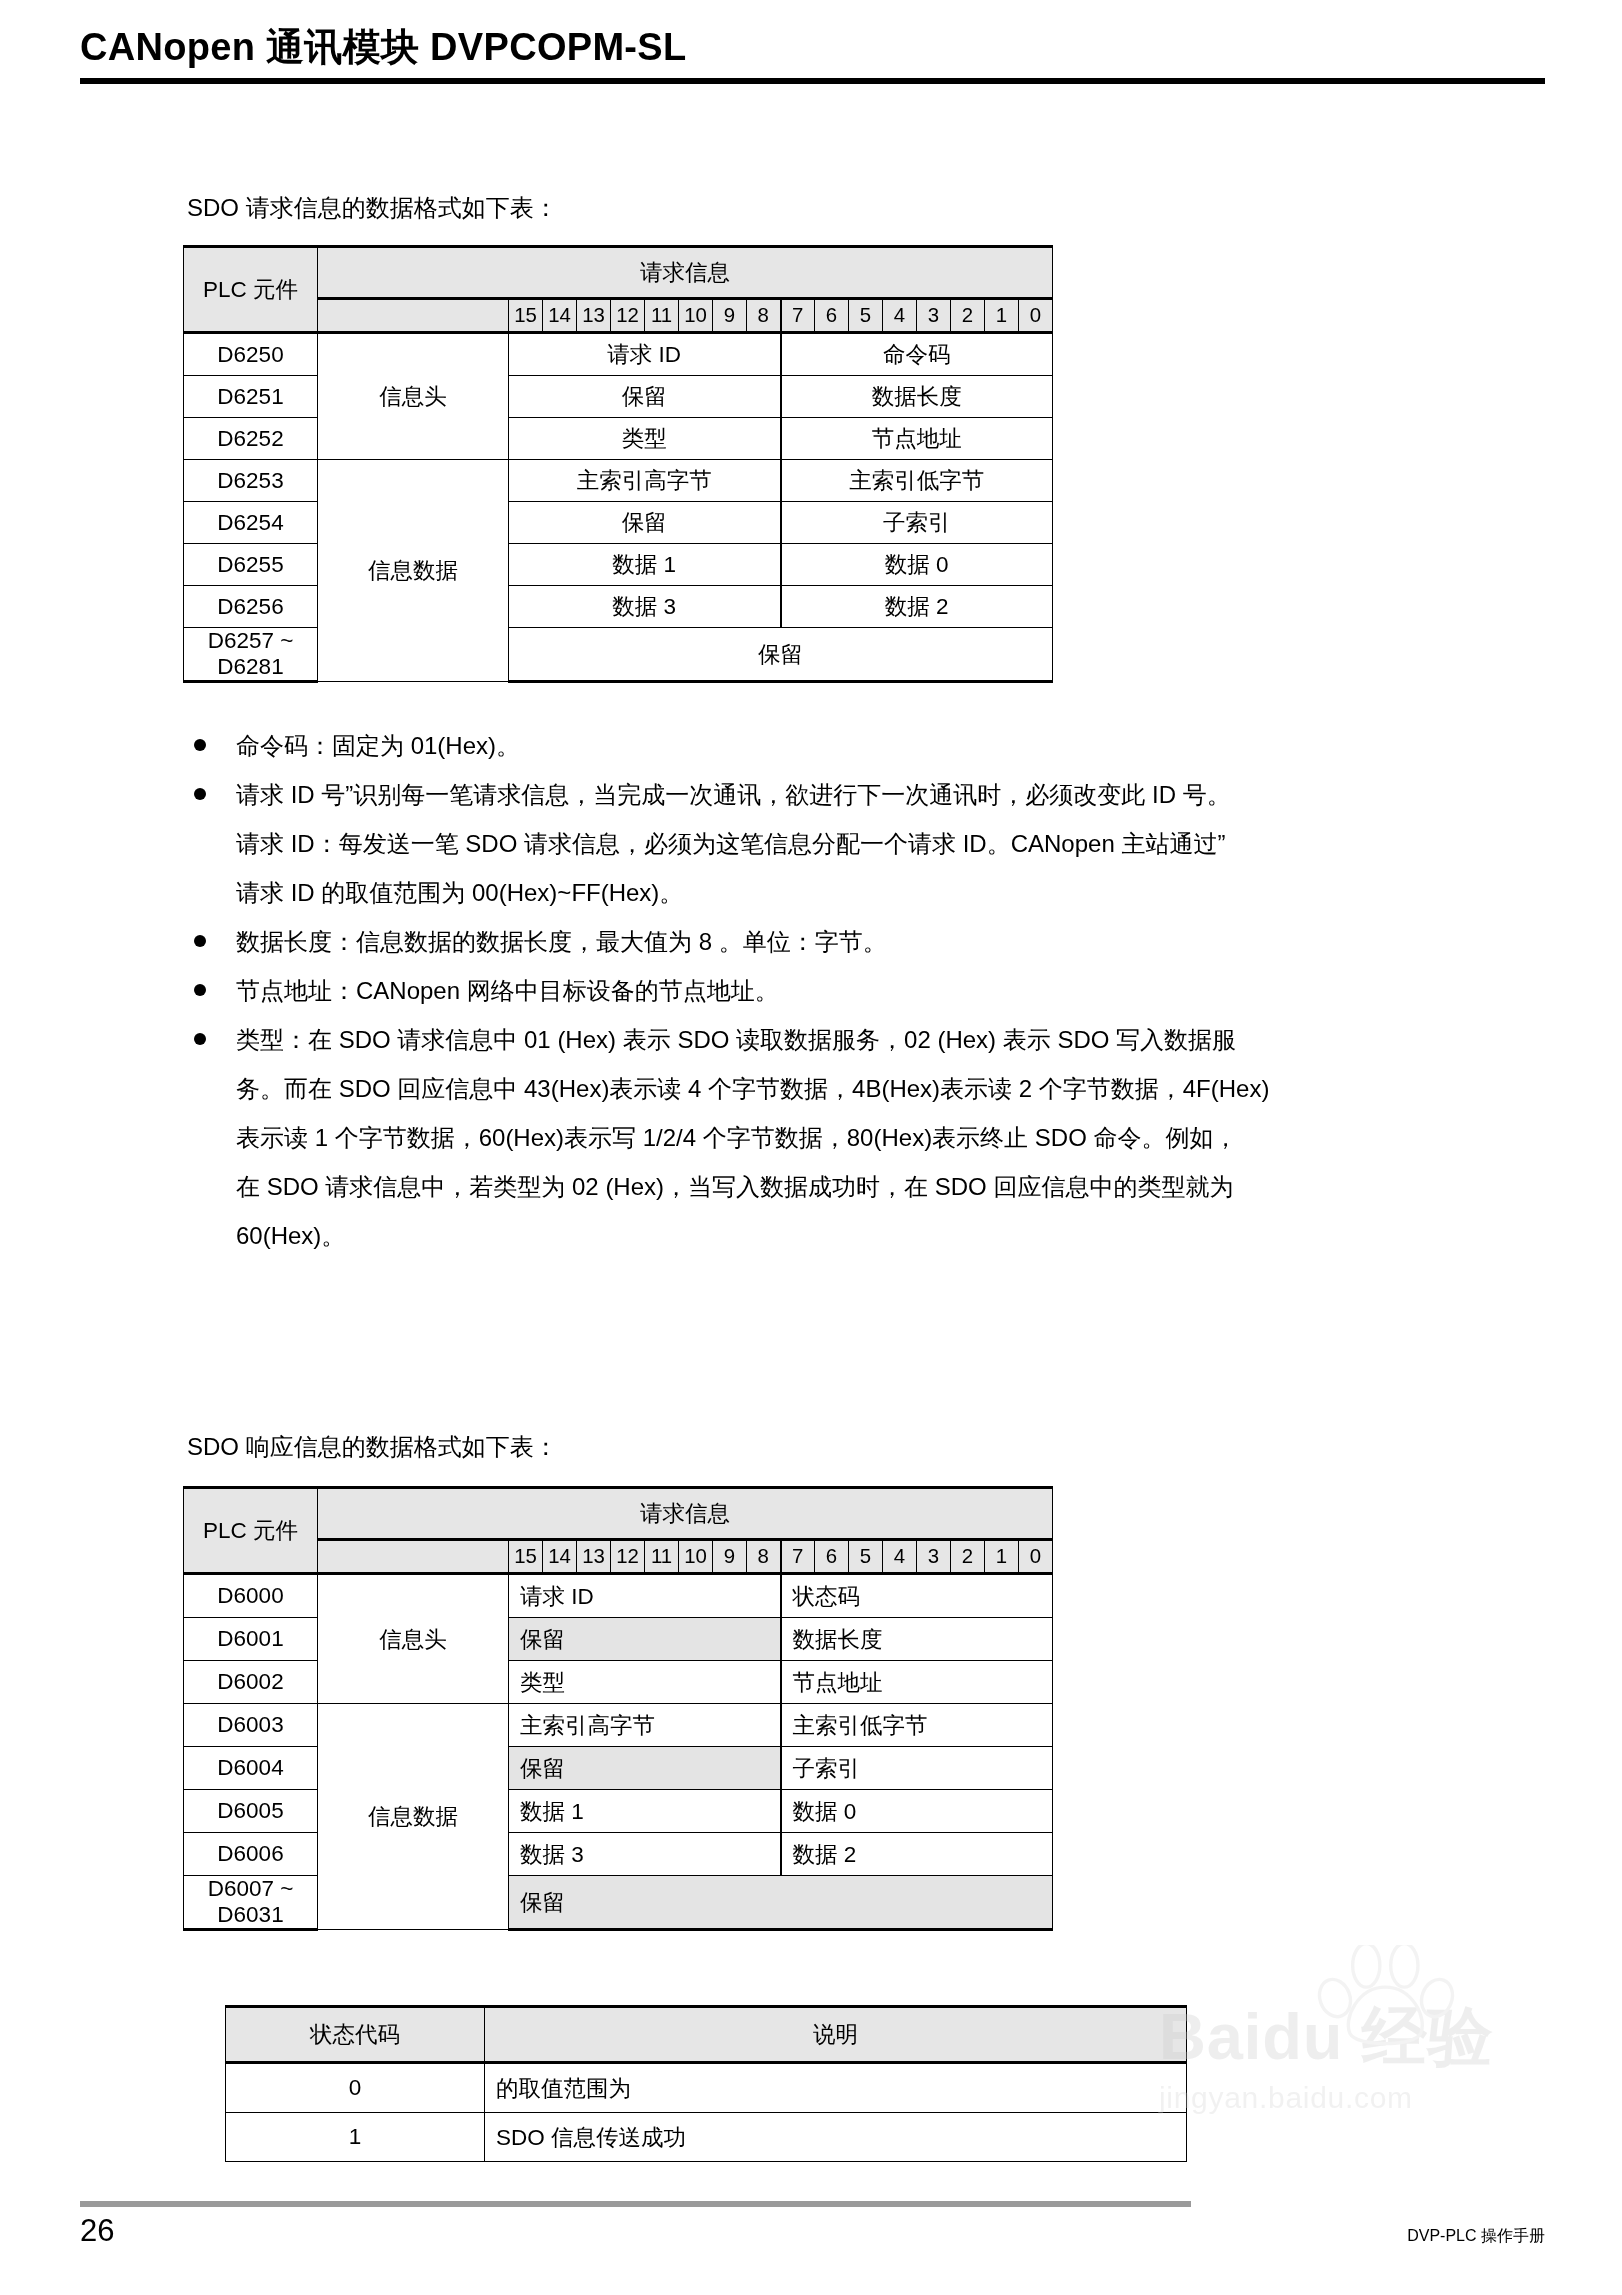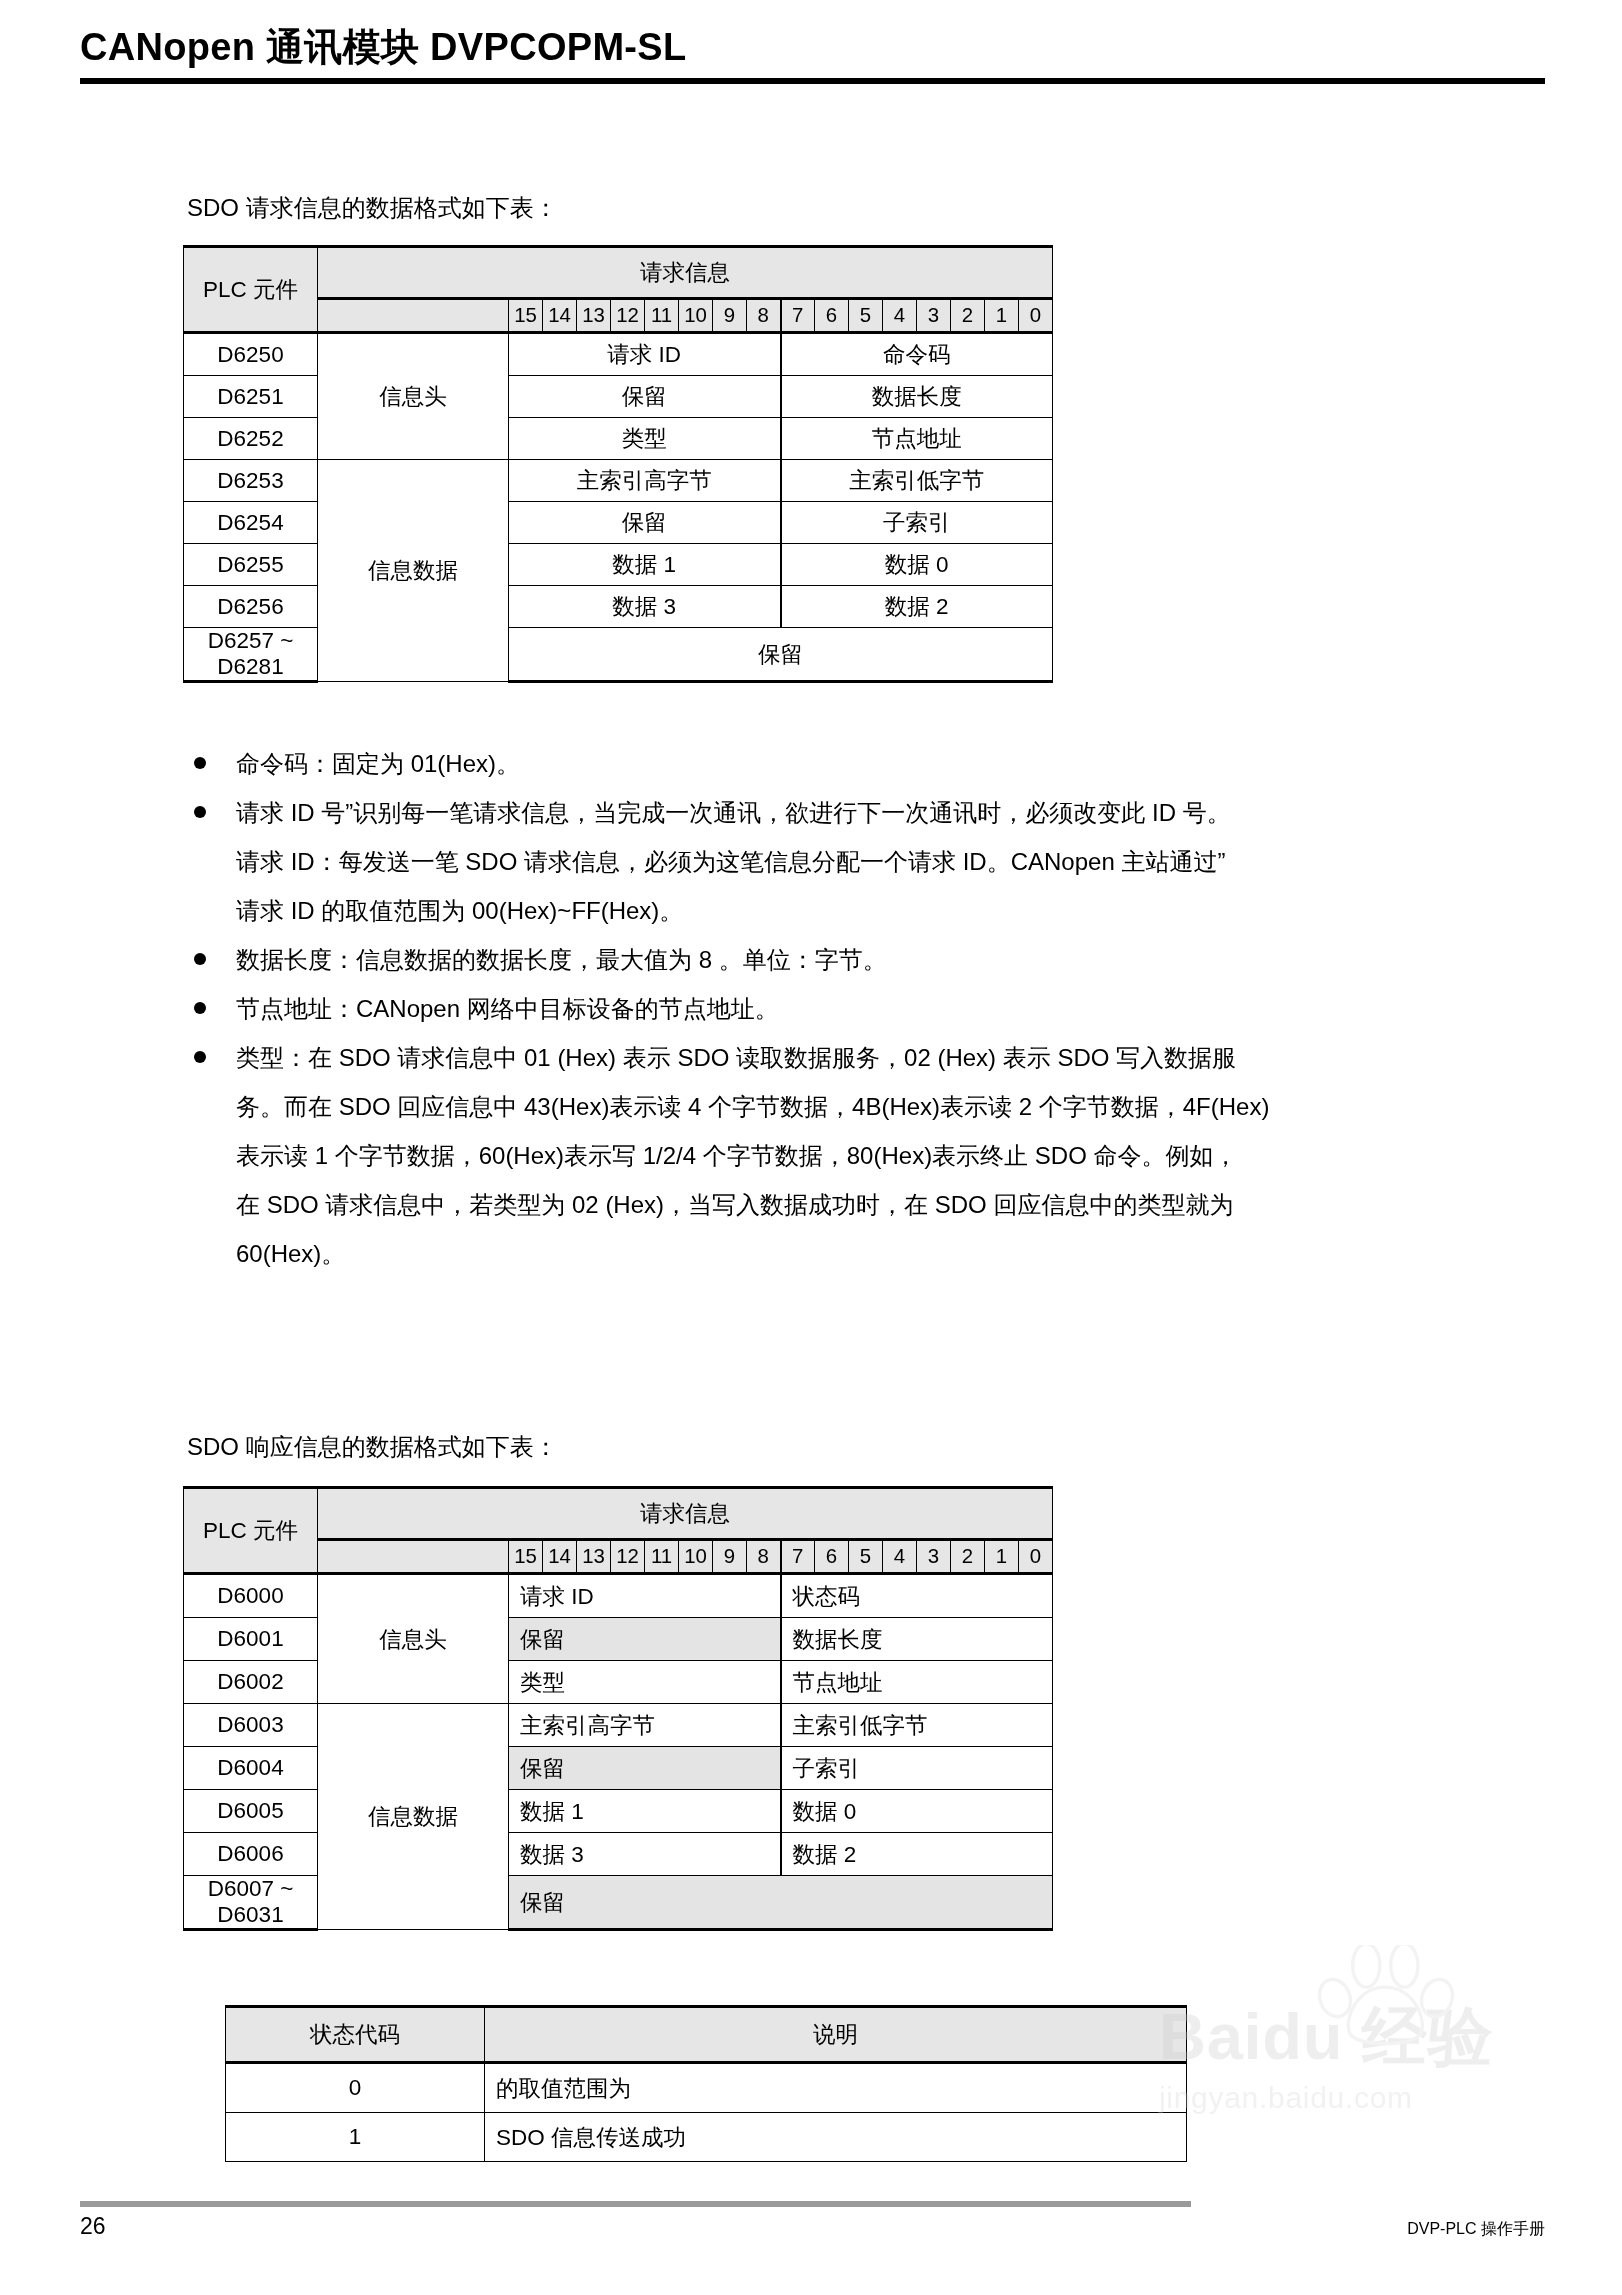--- a/index.html
+++ b/index.html
@@ -118,21 +118,21 @@
     background: #9a9a9a;
     width: 1111px;
   }
   .footer-row {
     display: flex;
     justify-content: space-between;
     align-items: baseline;
     margin-top: 6.8px;
     width: 1465px;
   }
-  .footer-page { font-size: 23px; }
+  .footer-page { font-size: 31px; }
   .footer-manual { font-size: 16px; }
 
   
   .watermark {
     position: absolute;
     left: 1159px;
     top: 2004px;
     width: 436px;
     pointer-events: none;
     opacity: 0.30;
@@ -255,21 +255,21 @@
             <td colspan="8" class="cell-c tb-thick-left">数据 2</td>
           </tr>
           <tr>
             <td class="cell-c tb-thick-bottom" style="height:41px">D6257 ~ D6281</td>
             <td colspan="16" class="cell-c tb-thick-bottom">保留</td>
           </tr>
         </tbody>
     </table>
   </div>
 
-  <div class="bullets" id="bullets-1" style="top:739px;">
+  <div class="bullets" id="bullets-1" style="top:721px;">
       <div class="bullet">
         <span class="dot"></span>
         <span class="ln">命令码：固定为 01(Hex)。</span>
       </div>
       <div class="bullet">
         <span class="dot"></span>
         <span class="ln">请求 ID 号”识别每一笔请求信息，当完成一次通讯，欲进行下一次通讯时，必须改变此 ID 号。</span>
         <span class="ln">请求 ID：每发送一笔 SDO 请求信息，必须为这笔信息分配一个请求 ID。CANopen 主站通过”</span>
         <span class="ln">请求 ID 的取值范围为 00(Hex)~FF(Hex)。</span>
       </div>

